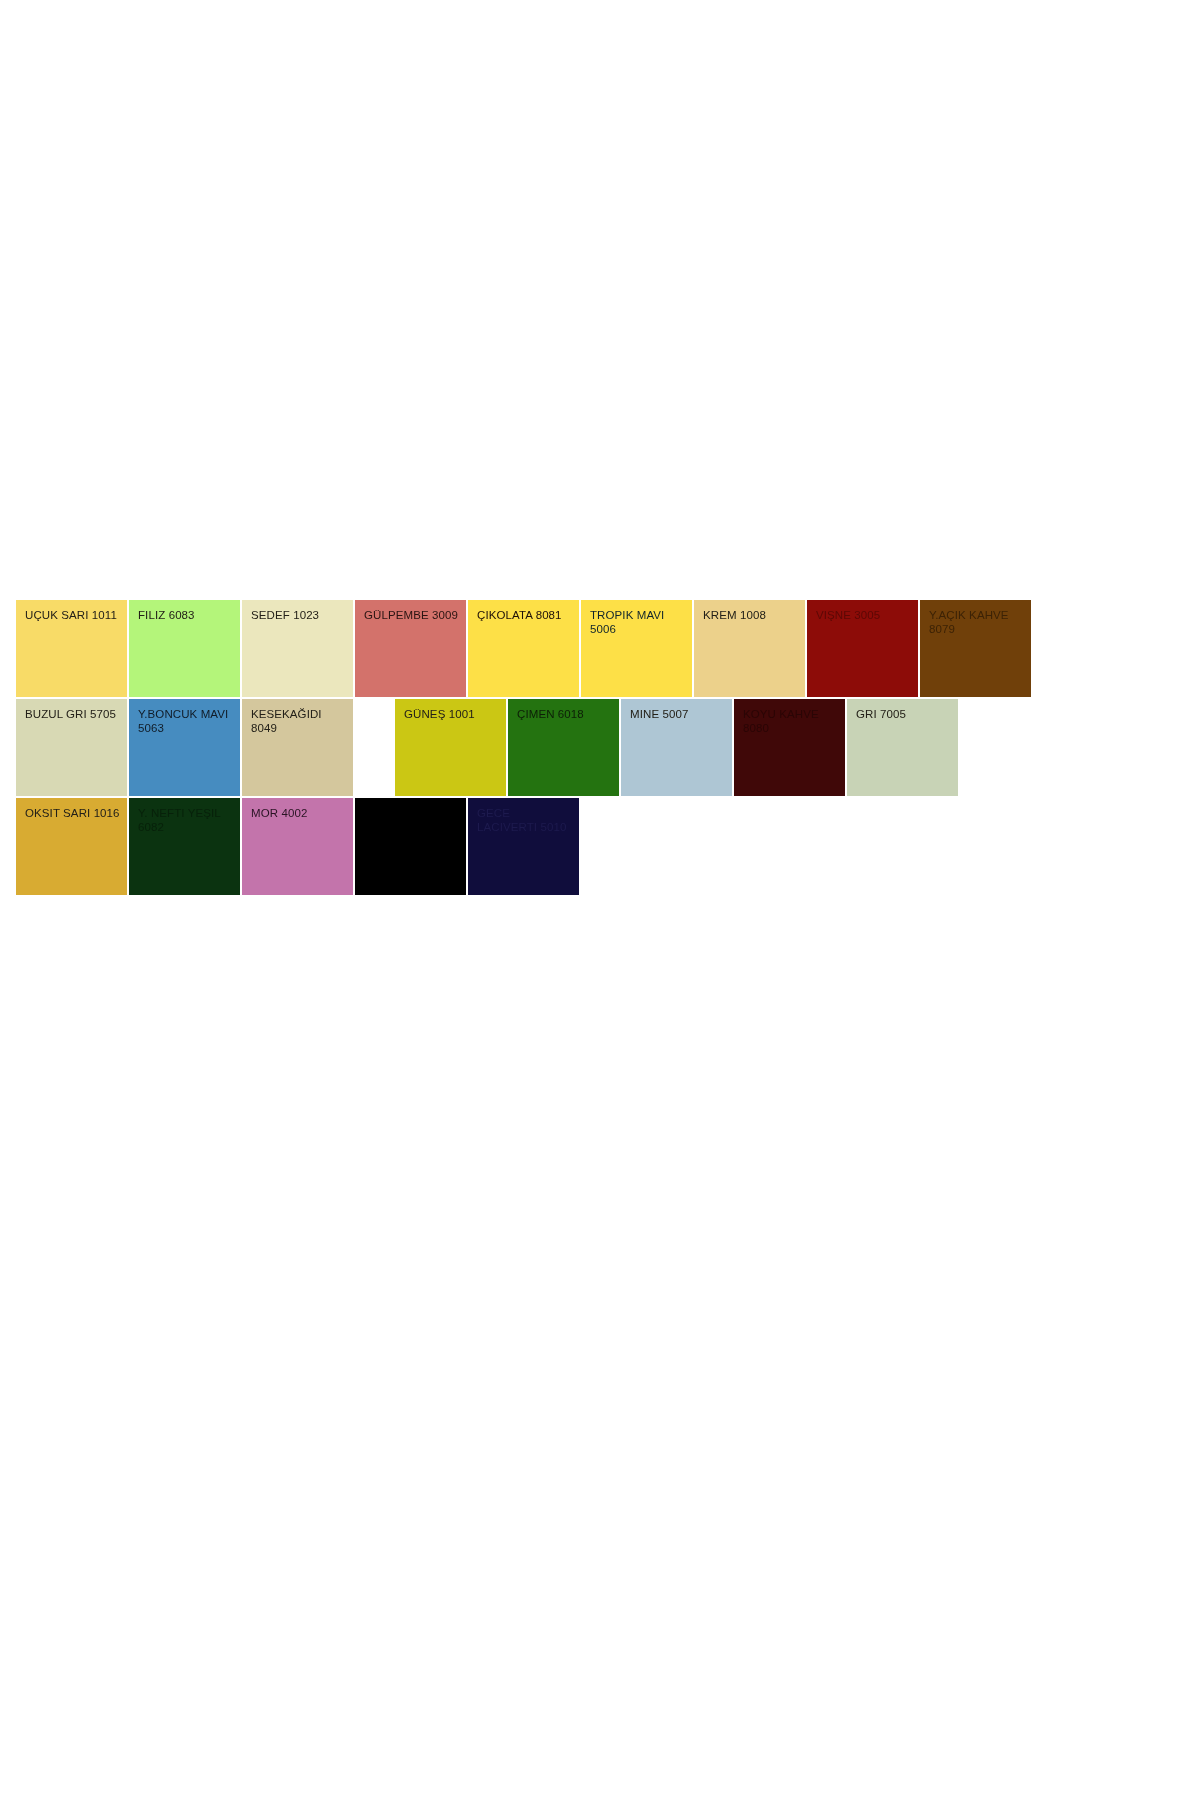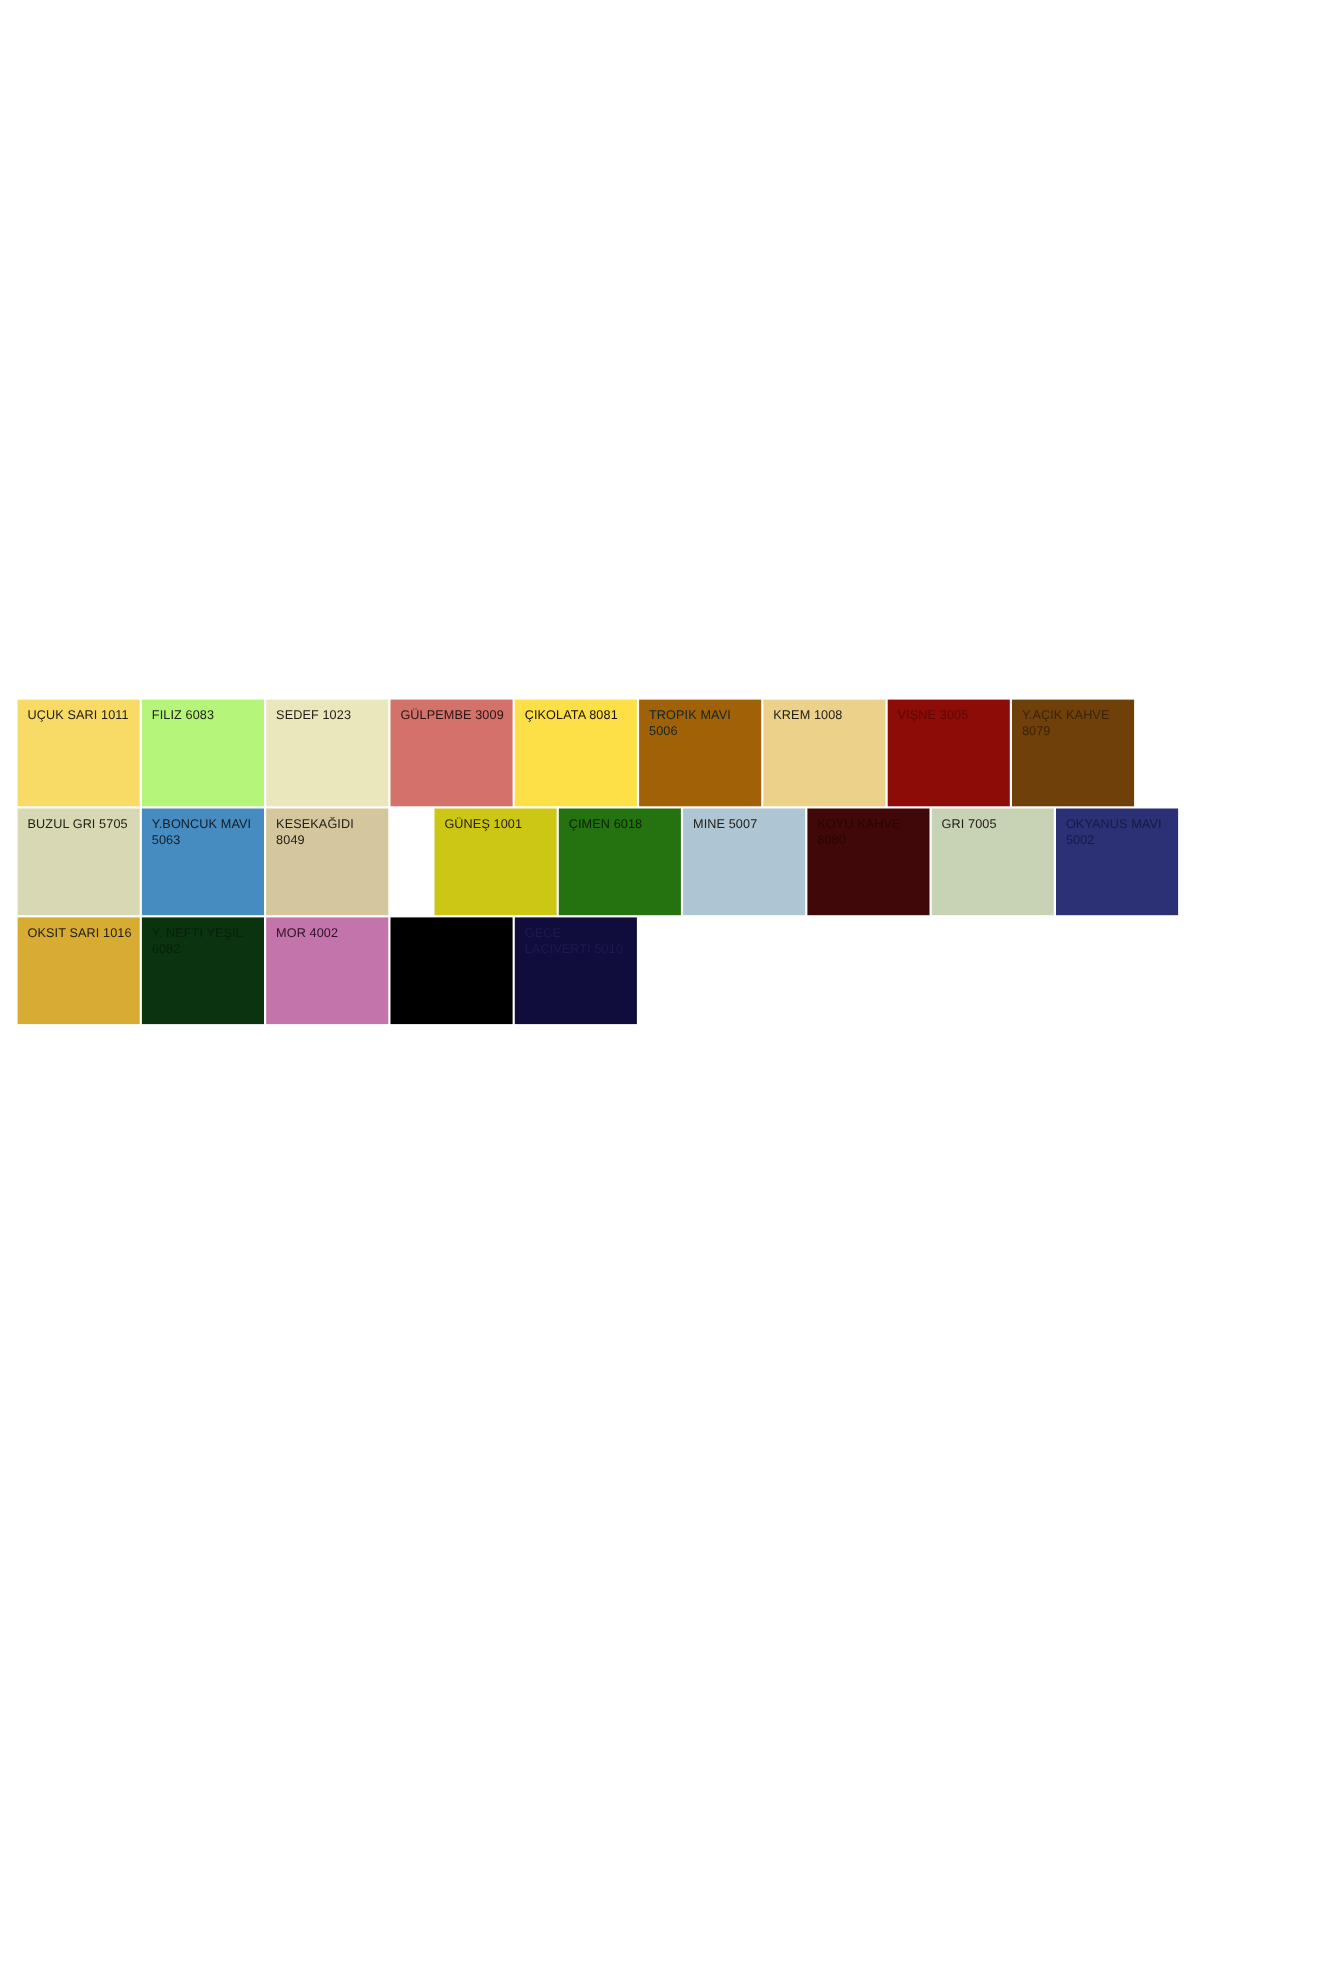--- a/index.html
+++ b/index.html
@@ -11,21 +11,21 @@
     width: 1200px;
     height: 1800px;
     font-family: "Liberation Sans", sans-serif;
     position: relative;
     overflow: hidden;
   }
 
   #palette-board {
     position: absolute;
     left: 16px;
-    top: 636px;
+    top: 600px;
     width: 1010px;
   }
 
   .swatch-row {
     display: flex;
     flex-direction: row;
     gap: 2px;
     margin-bottom: 2px;
   }
 
@@ -64,21 +64,21 @@
       </div>
       <div class="swatch" style="background: rgb(235, 231, 189);">
         <span class="swatch-label" style="color: rgb(35, 32, 24);">SEDEF 1023</span>
       </div>
       <div class="swatch" style="background: rgb(211, 114, 107);">
         <span class="swatch-label" style="color: rgb(42, 20, 18);">GÜLPEMBE 3009</span>
       </div>
       <div class="swatch" style="background: #fde047;">
         <span class="swatch-label" style="color: rgb(29, 16, 8);">ÇIKOLATA 8081</span>
       </div>
-      <div class="swatch" style="background: #a16207;">
+      <div class="swatch" style="background: #fde047;">
         <span class="swatch-label" style="color: rgb(16, 37, 43);">TROPIK MAVI 5006</span>
       </div>
       <div class="swatch" style="background: rgb(236, 209, 139);">
         <span class="swatch-label" style="color: rgb(35, 32, 24);">KREM 1008</span>
       </div>
       <div class="swatch" style="background: rgb(141, 12, 8);">
         <span class="swatch-label" style="color: rgb(92, 8, 5);">VIŞNE 3005</span>
       </div>
       <div class="swatch" style="background: rgb(112, 64, 10);">
         <span class="swatch-label" style="color: rgb(60, 34, 5);">Y.AÇIK KAHVE 8079</span>
@@ -103,23 +103,20 @@
       </div>
       <div class="swatch" style="background: rgb(174, 198, 212);">
         <span class="swatch-label" style="color: rgb(35, 32, 24);">MINE 5007</span>
       </div>
       <div class="swatch" style="background: rgb(64, 8, 8);">
         <span class="swatch-label" style="color: rgb(42, 5, 5);">KOYU KAHVE 8080</span>
       </div>
       <div class="swatch" style="background: rgb(200, 211, 182);">
         <span class="swatch-label" style="color: rgb(35, 32, 24);">GRI 7005</span>
       </div>
-      <div class="swatch" style="background: rgb(44, 48, 117);">
-        <span class="swatch-label" style="color: rgb(23, 26, 66);">OKYANUS MAVI 5002</span>
-      </div>
       <div class="row-spacer"></div>
     </div>
     <div class="swatch-row">
       <div class="swatch" style="background: rgb(216, 171, 50);">
         <span class="swatch-label" style="color: rgb(35, 32, 24);">OKSIT SARI 1016</span>
       </div>
       <div class="swatch" style="background: rgb(11, 51, 16);">
         <span class="swatch-label" style="color: rgb(7, 33, 10);">Y. NEFTI YEŞIL 6082</span>
       </div>
       <div class="swatch" style="background: rgb(195, 116, 171);">

